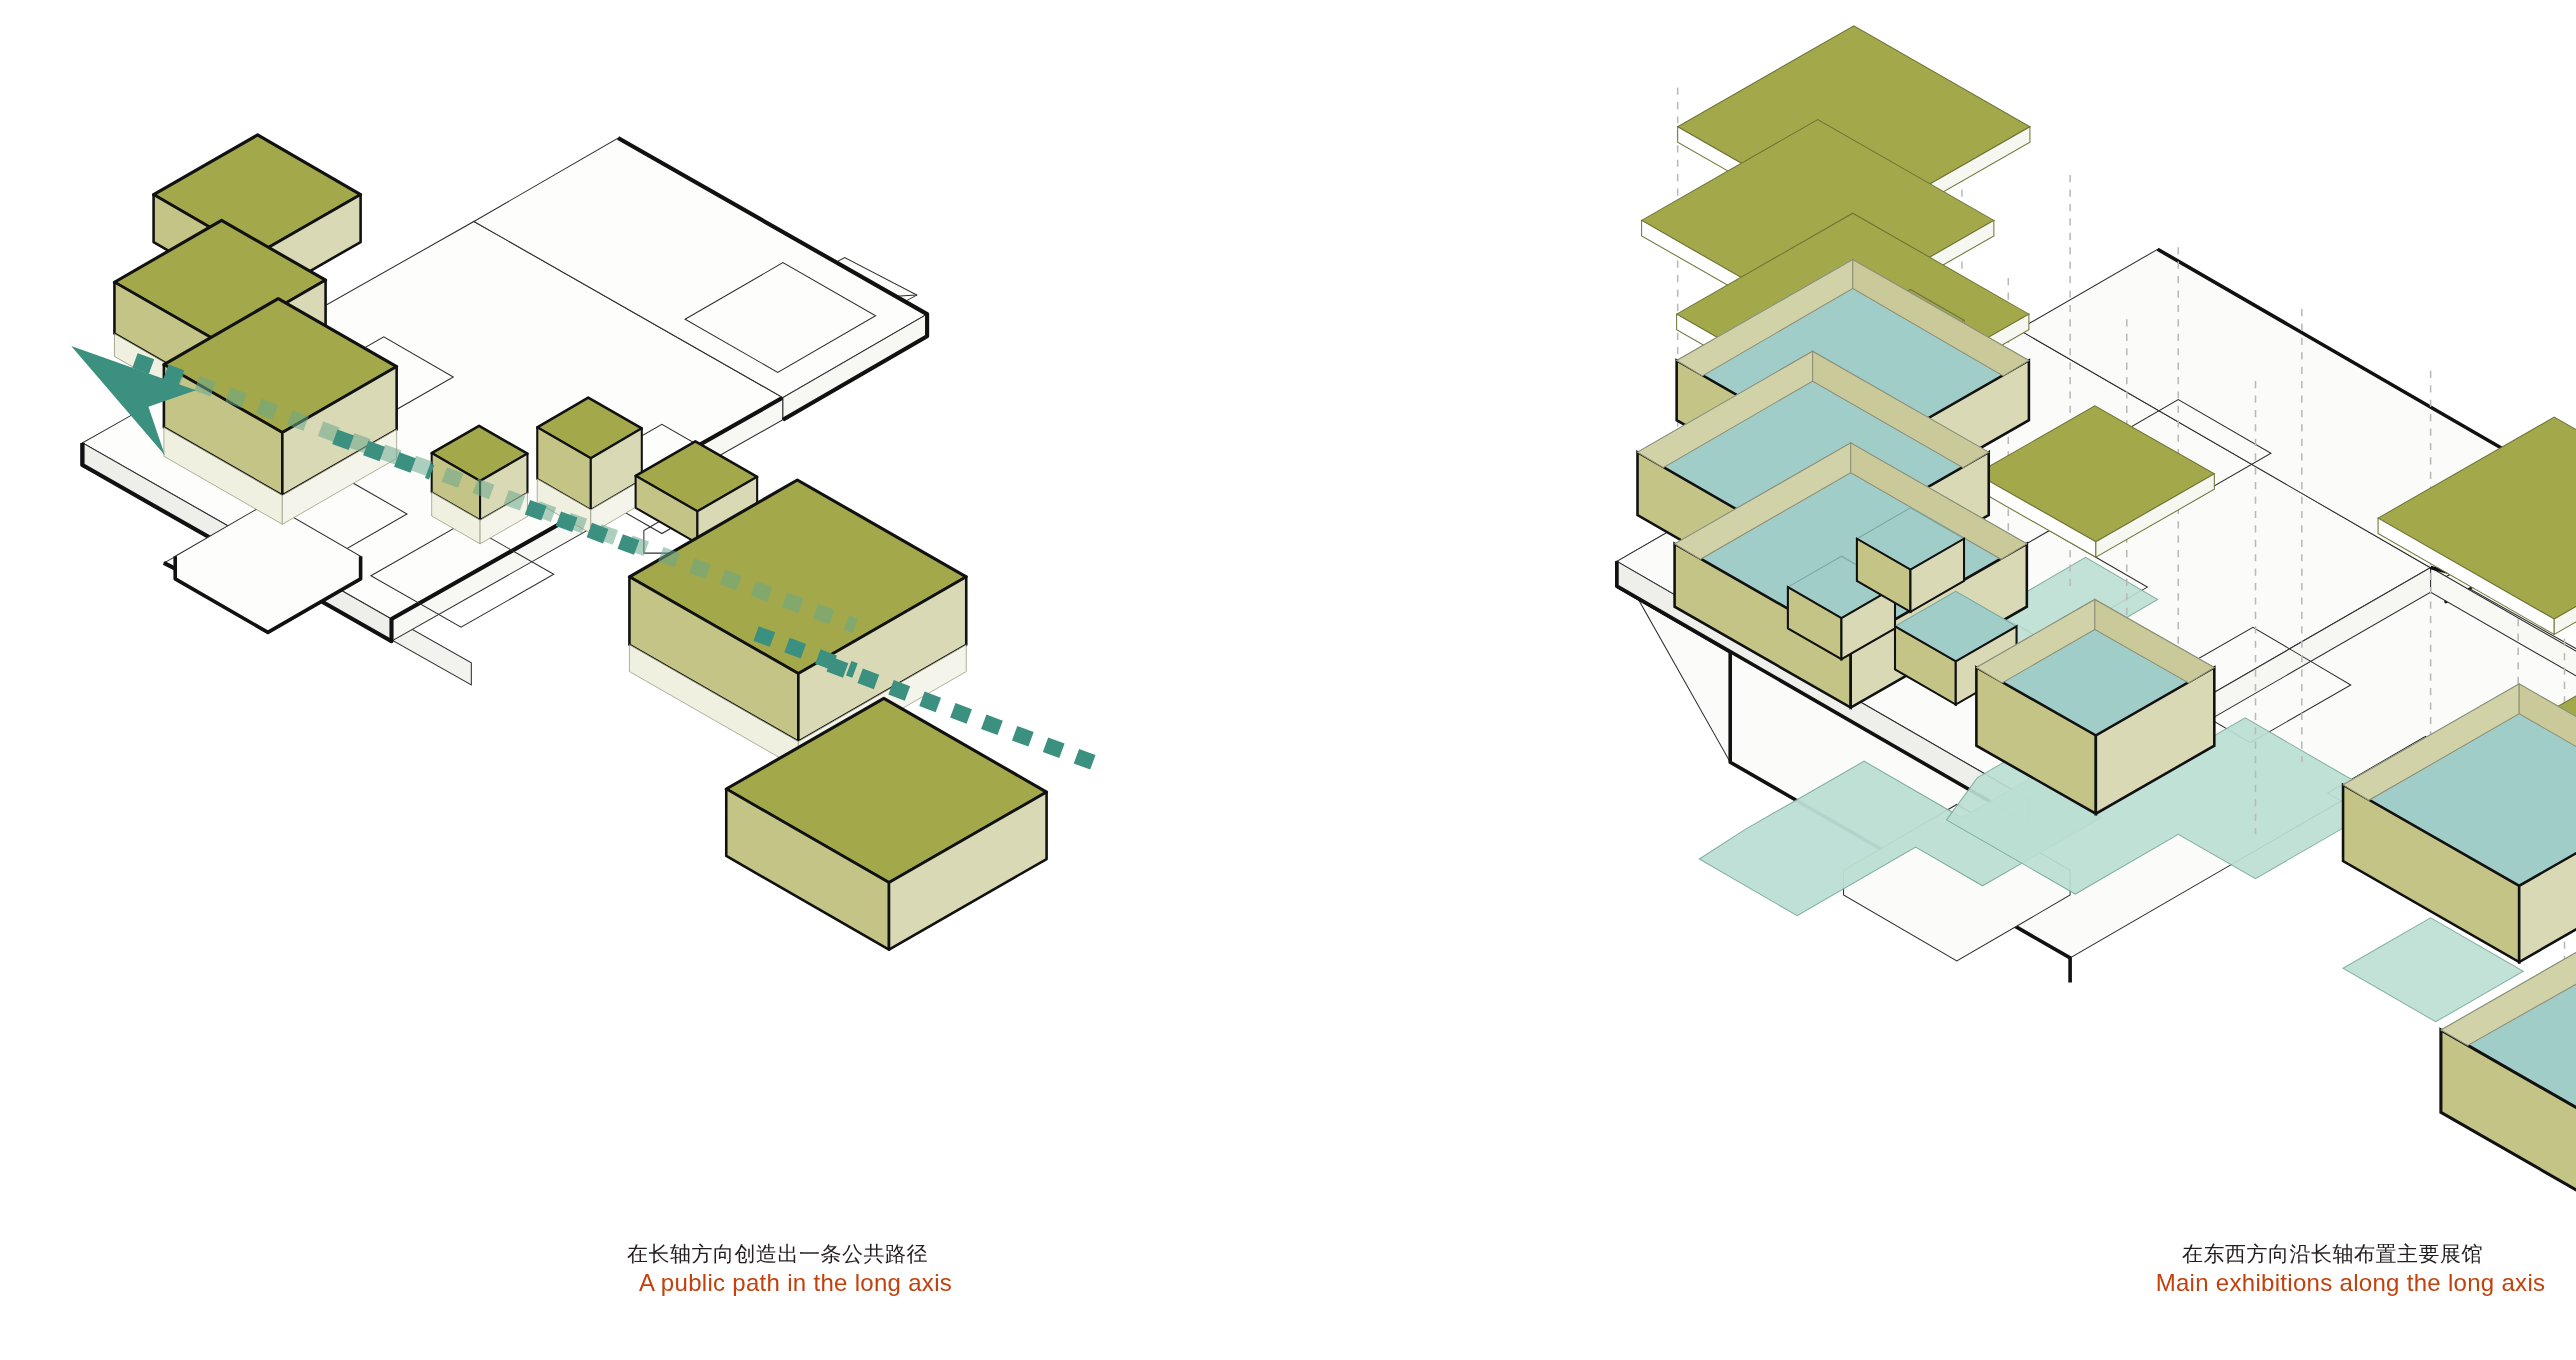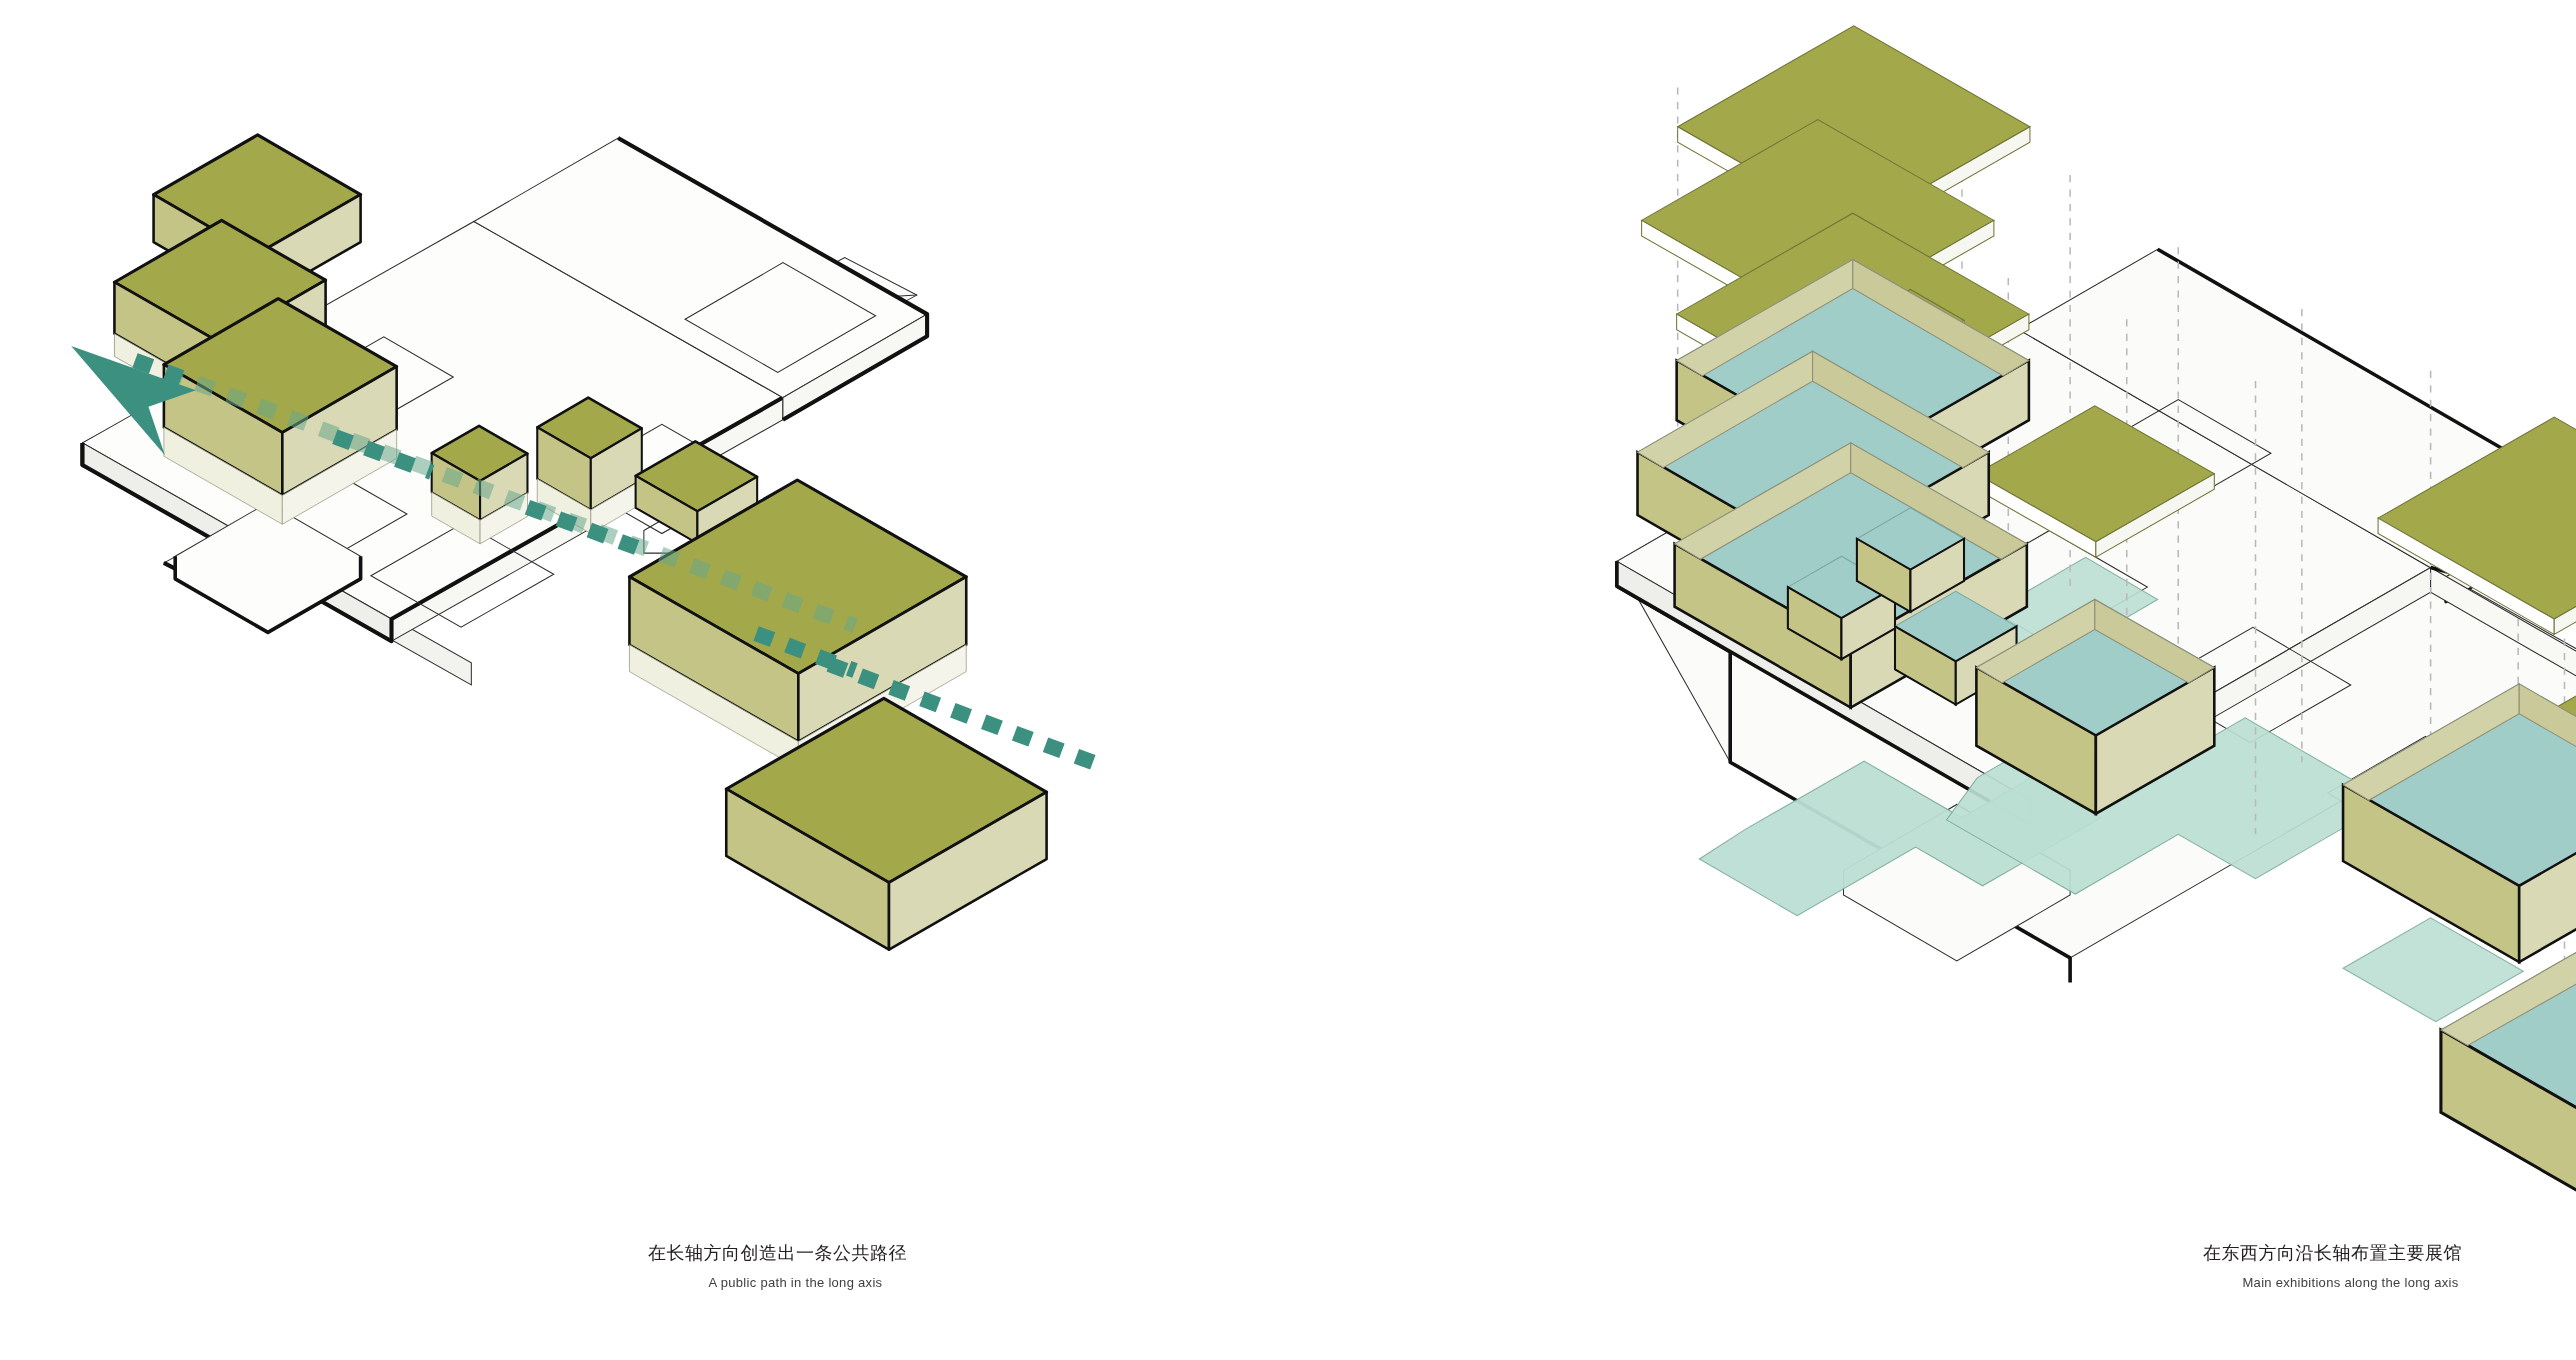--- a/index.html
+++ b/index.html
@@ -6,22 +6,22 @@
   body{width:3111px;height:1361px;position:relative;overflow:hidden;
        font-family:"Liberation Sans","DejaVu Sans",sans-serif;}
   .panel{position:absolute;top:0;height:1361px;width:1555px;}
   #panel-left{left:0;}
   #panel-right{left:1555px;}
   .iso-stage{position:absolute;left:0;top:0;width:1555px;height:1236px;}
   .iso-stage svg{position:absolute;left:0;top:0;width:1555px;height:1236px;display:block;}
   .caption{position:absolute;left:0;width:1555px;text-align:center;}
   #cap-left{top:1239px;}
   #cap-right{top:1239px;}
-  .cap-cn{font-size:18px;line-height:29px;color:#231f20;letter-spacing:0.5px;white-space:nowrap;}
-  .cap-en{font-size:13px;line-height:30px;color:#404040;letter-spacing:0.3px;white-space:nowrap;padding-left:36px;}
+  .cap-cn{font-size:21px;line-height:29px;color:#231f20;letter-spacing:0.5px;white-space:nowrap;}
+  .cap-en{font-size:24px;line-height:30px;color:#c2410c;letter-spacing:0.3px;white-space:nowrap;padding-left:36px;}
 </style>
 </head>
 <body>
 
 <div class="panel" id="panel-left">
 
   <div class="iso-stage">
   <svg viewBox="0 0 3019 2400" xmlns="http://www.w3.org/2000/svg">
     <defs>
       <clipPath id="L-clip">

